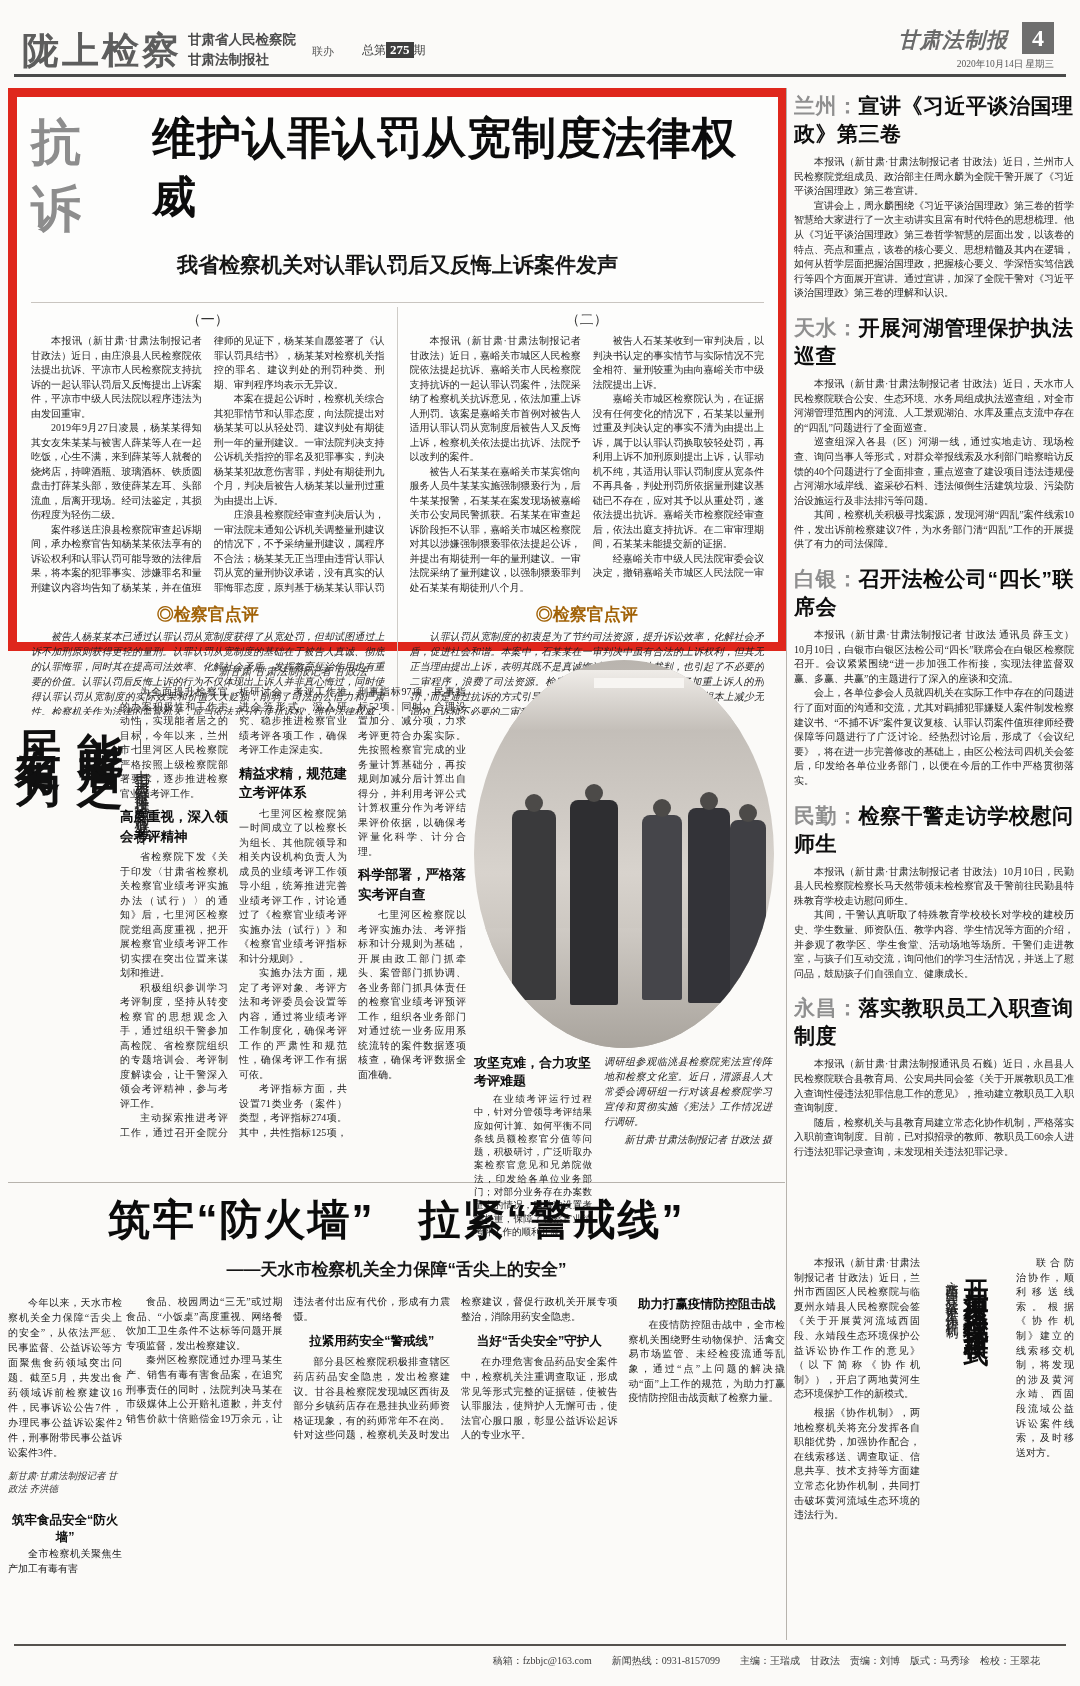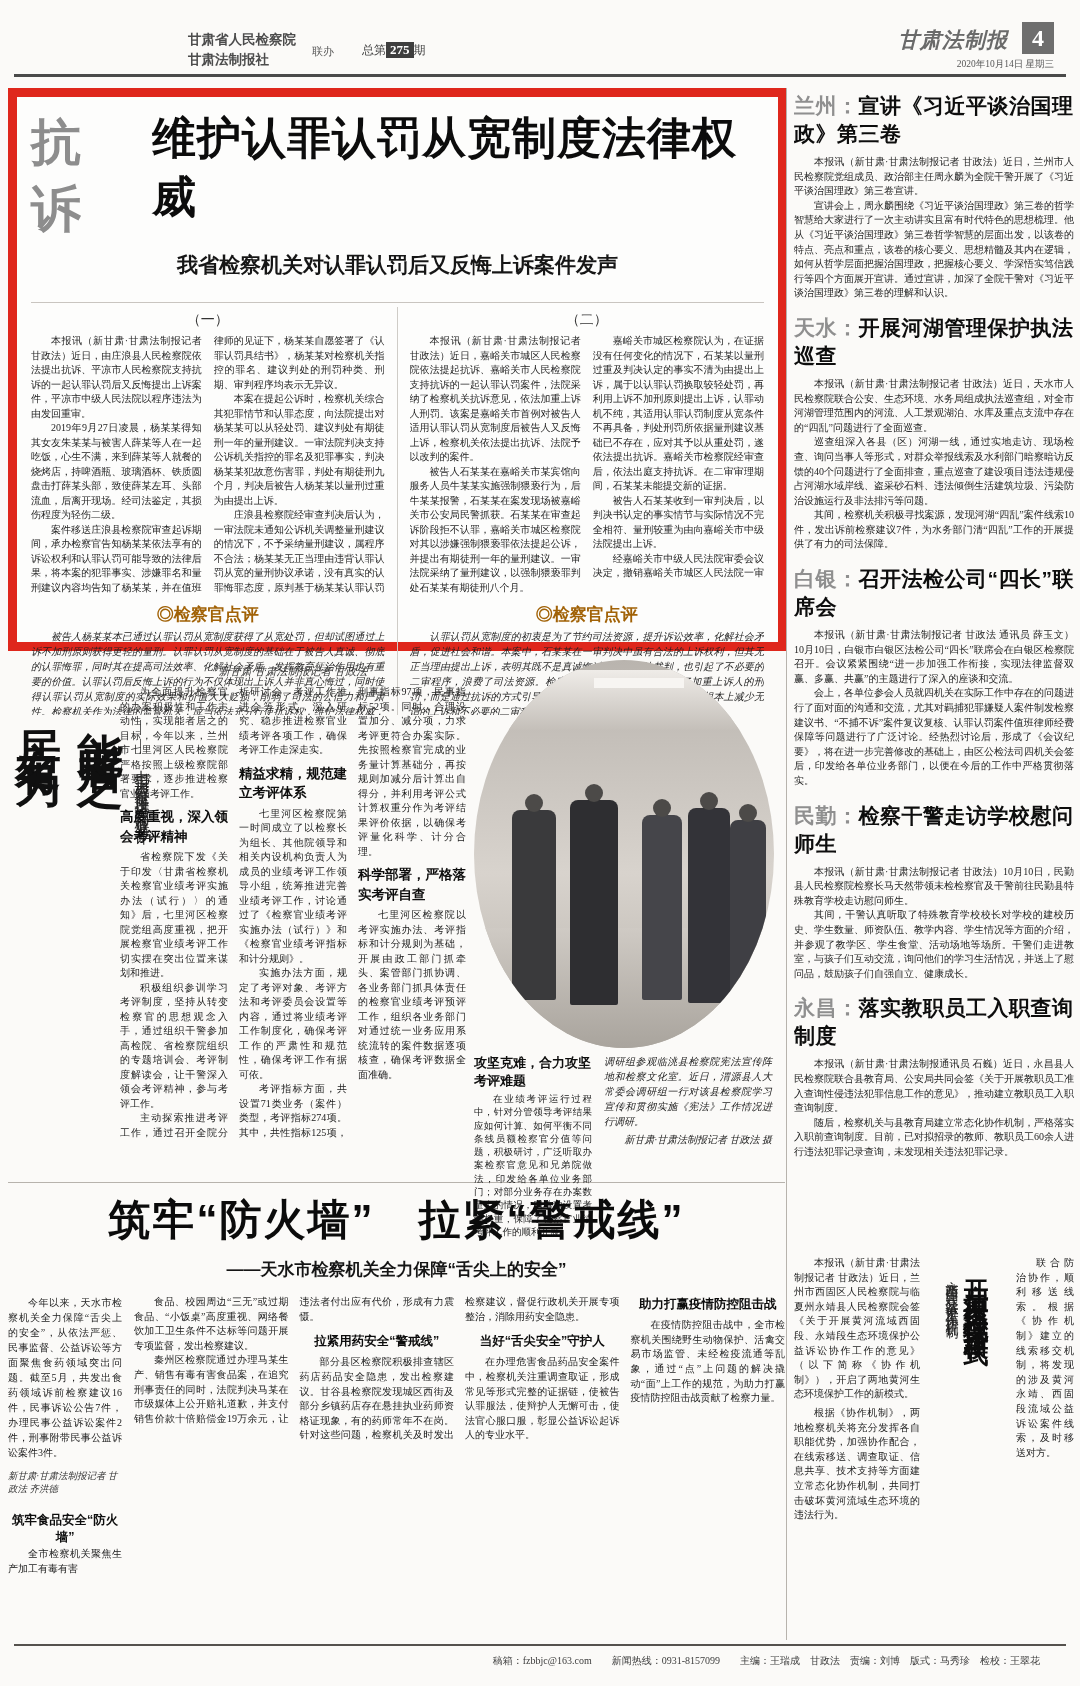--- a/index.html
+++ b/index.html
@@ -90,41 +90,42 @@
   .river-vhead{writing-mode:vertical-rl;font-family:"Liberation Sans",sans-serif;font-weight:bold;
                font-size:25px;color:#0d0d0d;letter-spacing:5px;margin-top:4px;}
   .river-col.right{width:58px;}
   
   .bottom{position:absolute;left:8px;top:1188px;width:777px;height:446px;}
   .bt-head{text-align:center;font-family:"Liberation Sans",sans-serif;font-weight:bold;
            font-size:42px;color:#0b0b0b;letter-spacing:2px;margin-top:4px;}
   .bt-sub{text-align:center;font-size:17px;font-weight:bold;color:#151515;margin-top:10px;
           font-family:"Liberation Sans",sans-serif;}
   .bt-body{display:flex;margin-top:14px;height:296px;overflow:hidden;}
-  .bt-intro{width:114px;margin-right:12px;display:flex;flex-direction:column;}
+  .bt-intro{width:114px;margin-right:4px;display:flex;flex-direction:column;}
   .bt-intro p{font-size:10px;line-height:1.5;text-align:justify;text-indent:2em;margin:0;}
   .bt-byline{font-size:9.5px;font-style:italic;margin-top:10px;color:#333;}
   .bt-intro-head{font-weight:bold;font-size:12.5px;text-align:center;margin-top:16px;
                  font-family:"Liberation Sans",sans-serif;color:#0d0d0d;}
   .bt-intro-tail{margin-top:8px;}
   .bt-cols{flex:1;column-count:4;column-gap:11px;height:296px;overflow:hidden;}
   .bt-cols p{font-size:10px;line-height:1.46;text-align:justify;text-indent:2em;margin:0;}
   .bt-cols p.h{font-weight:bold;font-size:12.5px;text-indent:0;text-align:center;
                font-family:"Liberation Sans",sans-serif;margin:8px 0 5px;break-inside:avoid;color:#0d0d0d;}
   
   .footer{position:absolute;left:0;top:1644px;width:1080px;}
   .foot-rule{margin:0 14px;border-top:2px solid #55524e;}
   .foot-text{text-align:right;padding:8px 40px 0 0;font-size:10px;color:#3c3c3c;}
 </style>
 </head>
 <body>
 
 <div class="page">
 
   <div class="mast">
+    <div class="mast-title">陇上检察</div>
     <div class="mast-orgs">
       <div>甘肃省人民检察院</div>
       <div>甘肃法制报社</div>
     </div>
     <div class="mast-joint">联办</div>
     <div class="mast-issue">
       <span>总第</span><span class="issue-badge">275</span><span>期</span>
     </div>
     <div class="mast-paper">甘肃法制报</div>
     <div class="mast-page">4</div>
@@ -151,22 +152,22 @@
           </div>
         <div class="ctitle">◎检察官点评</div>
         <div class="comment">被告人杨某某本已通过认罪认罚从宽制度获得了从宽处罚，但却试图通过上诉不加刑原则获得更轻的量刑。认罪认罚从宽制度的基础在于被告人真诚、彻底的认罪悔罪，同时其在提高司法效率、化解社会矛盾、发挥教育惩治作用也有重要的价值。认罪认罚后反悔上诉的行为不仅体现出上诉人并非真心悔过，同时使得认罪认罚从宽制度的实际效果和价值大大贬损，削弱了司法的公信力和严肃性。检察机关作为法律的监督机关，应当依法充分行使抗诉权，维护法律权威，保障认罪认罚从宽制度的依法正确适用。</div>
       </div>
       <div class="half two">
         <div class="plabel">（二）</div>
         <div class="bcols">
 
         <p class="bp">本报讯（新甘肃·甘肃法制报记者 甘政法）近日，嘉峪关市城区人民检察院依法提起抗诉、嘉峪关市人民检察院支持抗诉的一起认罪认罚案件，法院采纳了检察机关抗诉意见，依法加重上诉人刑罚。该案是嘉峪关市首例对被告人适用认罪认罚从宽制度后被告人又反悔上诉，检察机关依法提出抗诉、法院予以改判的案件。</p>
             <p class="bp">被告人石某某在嘉峪关市某宾馆向服务人员牛某某实施强制猥亵行为，后牛某某报警，石某某在案发现场被嘉峪关市公安局民警抓获。石某某在审查起诉阶段拒不认罪，嘉峪关市城区检察院对其以涉嫌强制猥亵罪依法提起公诉，并提出有期徒刑一年的量刑建议。一审法院采纳了量刑建议，以强制猥亵罪判处石某某有期徒刑八个月。</p>
+            <p class="bp">被告人石某某收到一审判决后，以判决书认定的事实情节与实际情况不完全相符、量刑较重为由向嘉峪关市中级法院提出上诉。</p>
             <p class="bp">嘉峪关市城区检察院认为，在证据没有任何变化的情况下，石某某以量刑过重及判决认定的事实不清为由提出上诉，属于以认罪认罚换取较轻处罚，再利用上诉不加刑原则提出上诉，认罪动机不纯，其适用认罪认罚制度从宽条件不再具备，判处刑罚所依据量刑建议基础已不存在，应对其予以从重处罚，遂依法提出抗诉。嘉峪关市检察院经审查后，依法出庭支持抗诉。在二审审理期间，石某某未能提交新的证据。</p>
-            <p class="bp">被告人石某某收到一审判决后，以判决书认定的事实情节与实际情况不完全相符、量刑较重为由向嘉峪关市中级法院提出上诉。</p>
             <p class="bp">经嘉峪关市中级人民法院审委会议决定，撤销嘉峪关市城区人民法院一审判决，以强制猥亵罪判处被告人石某某有期徒刑一年。</p>
           </div>
         <div class="ctitle">◎检察官点评</div>
         <div class="comment">认罪认罚从宽制度的初衷是为了节约司法资源，提升诉讼效率，化解社会矛盾，促进社会和谐。本案中，石某某在一审判决中虽有合法的上诉权利，但其无正当理由提出上诉，表明其既不是真诚悔过、尊重司法裁判，也引起了不必要的二审程序，浪费了司法资源。检察机关依法提出抗诉并非为了加重上诉人的刑罚，而是通过抗诉的方式引导被告人形成尊重法律裁判的自觉，从根本上减少无谓的上诉和不必要的二审程序，助推认罪认罚从宽制度的准确适用。</div>
       </div>
     </div>
   </div>
 
   <div class="vrule-main"></div>
   <div class="hrule-mid"></div>

